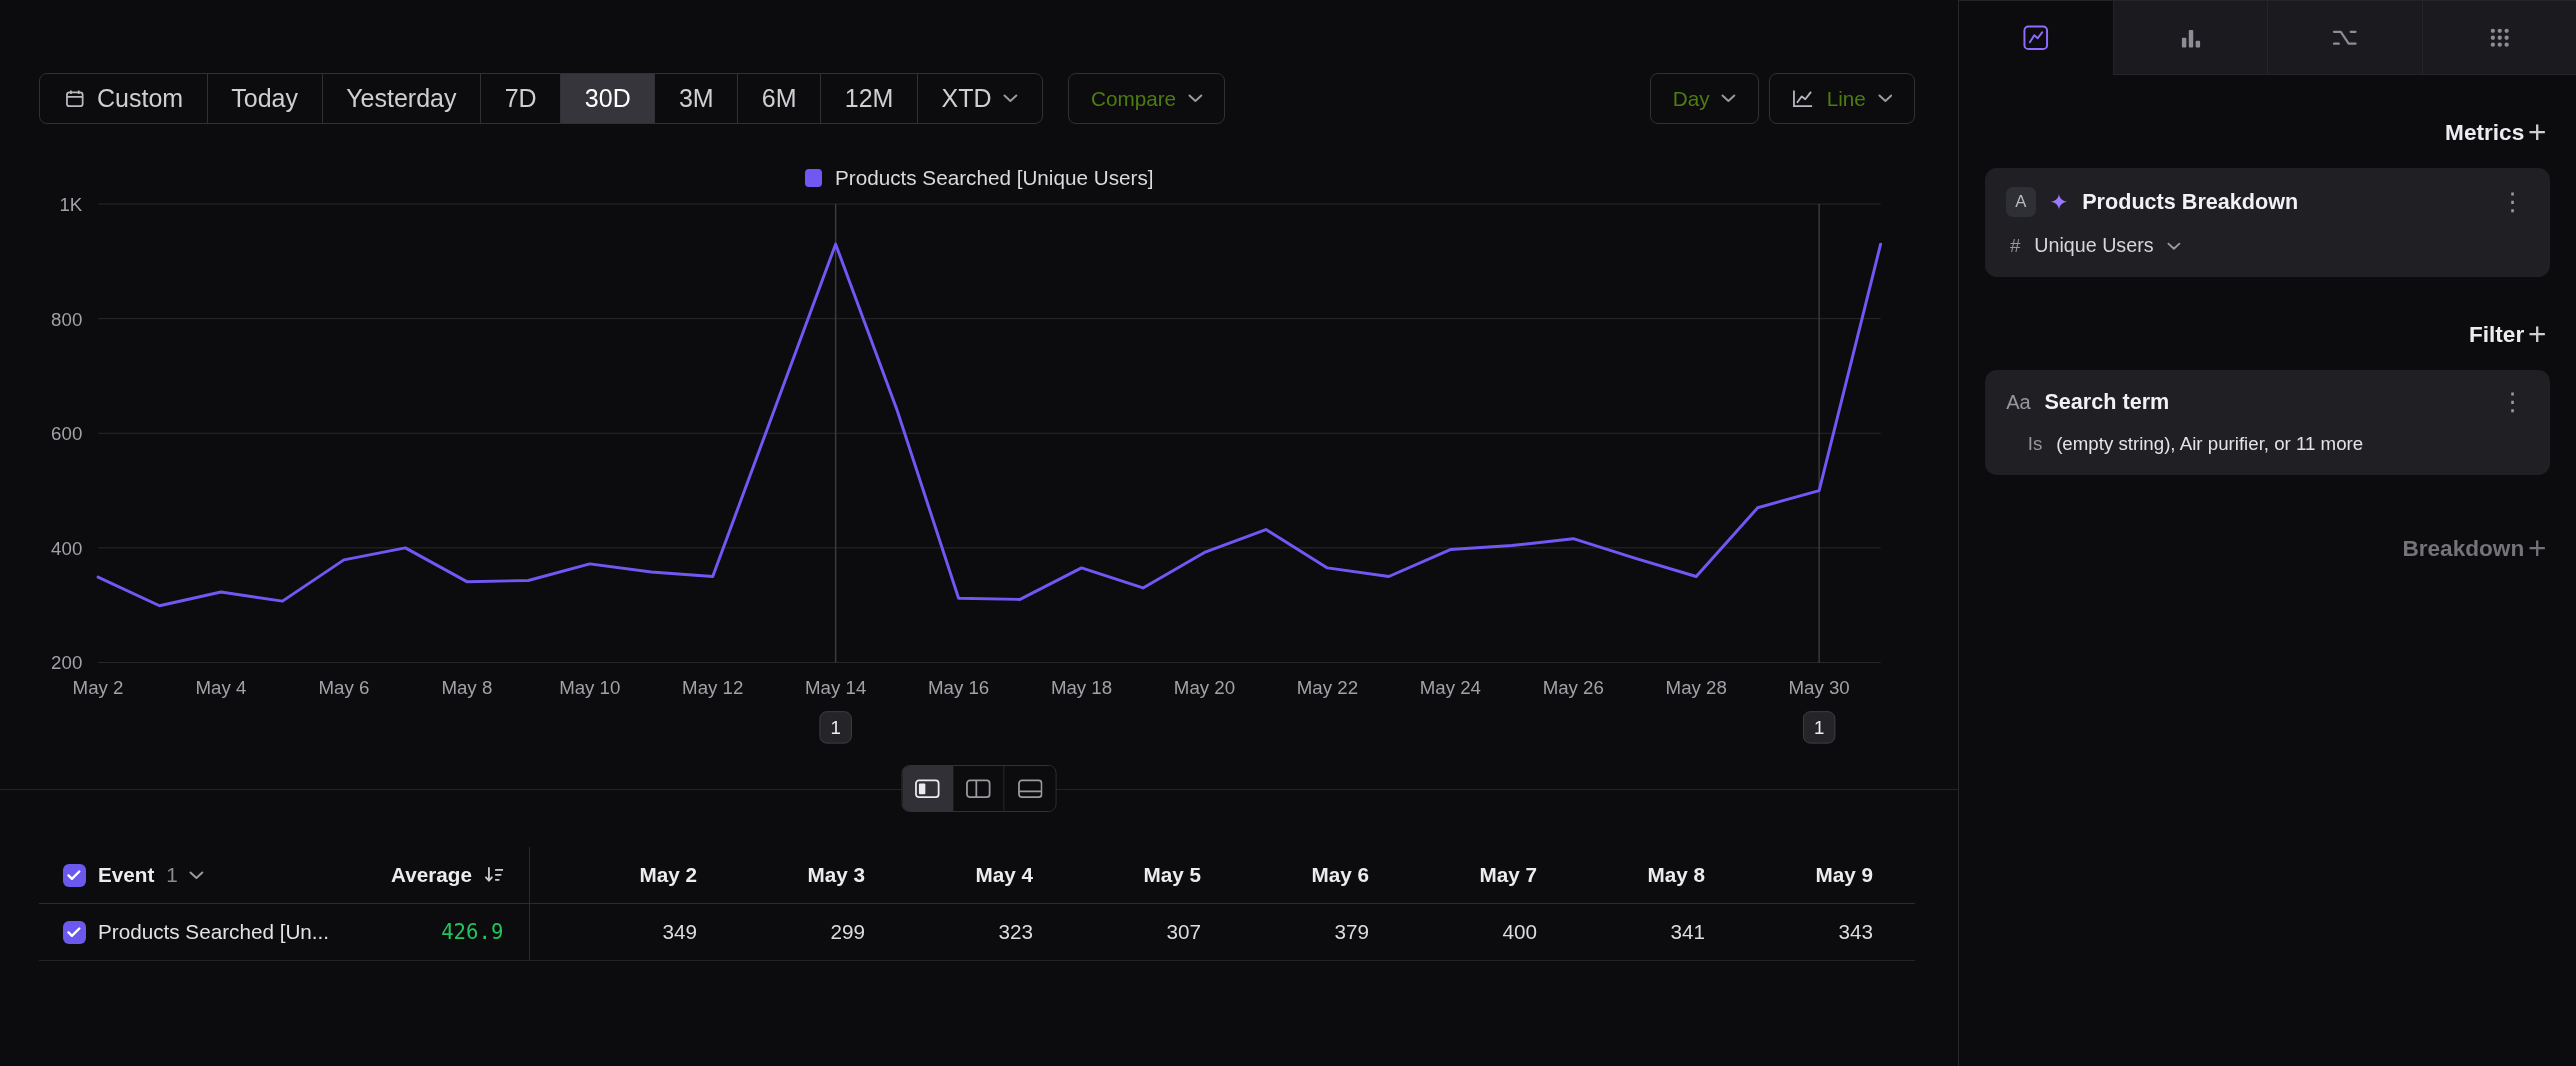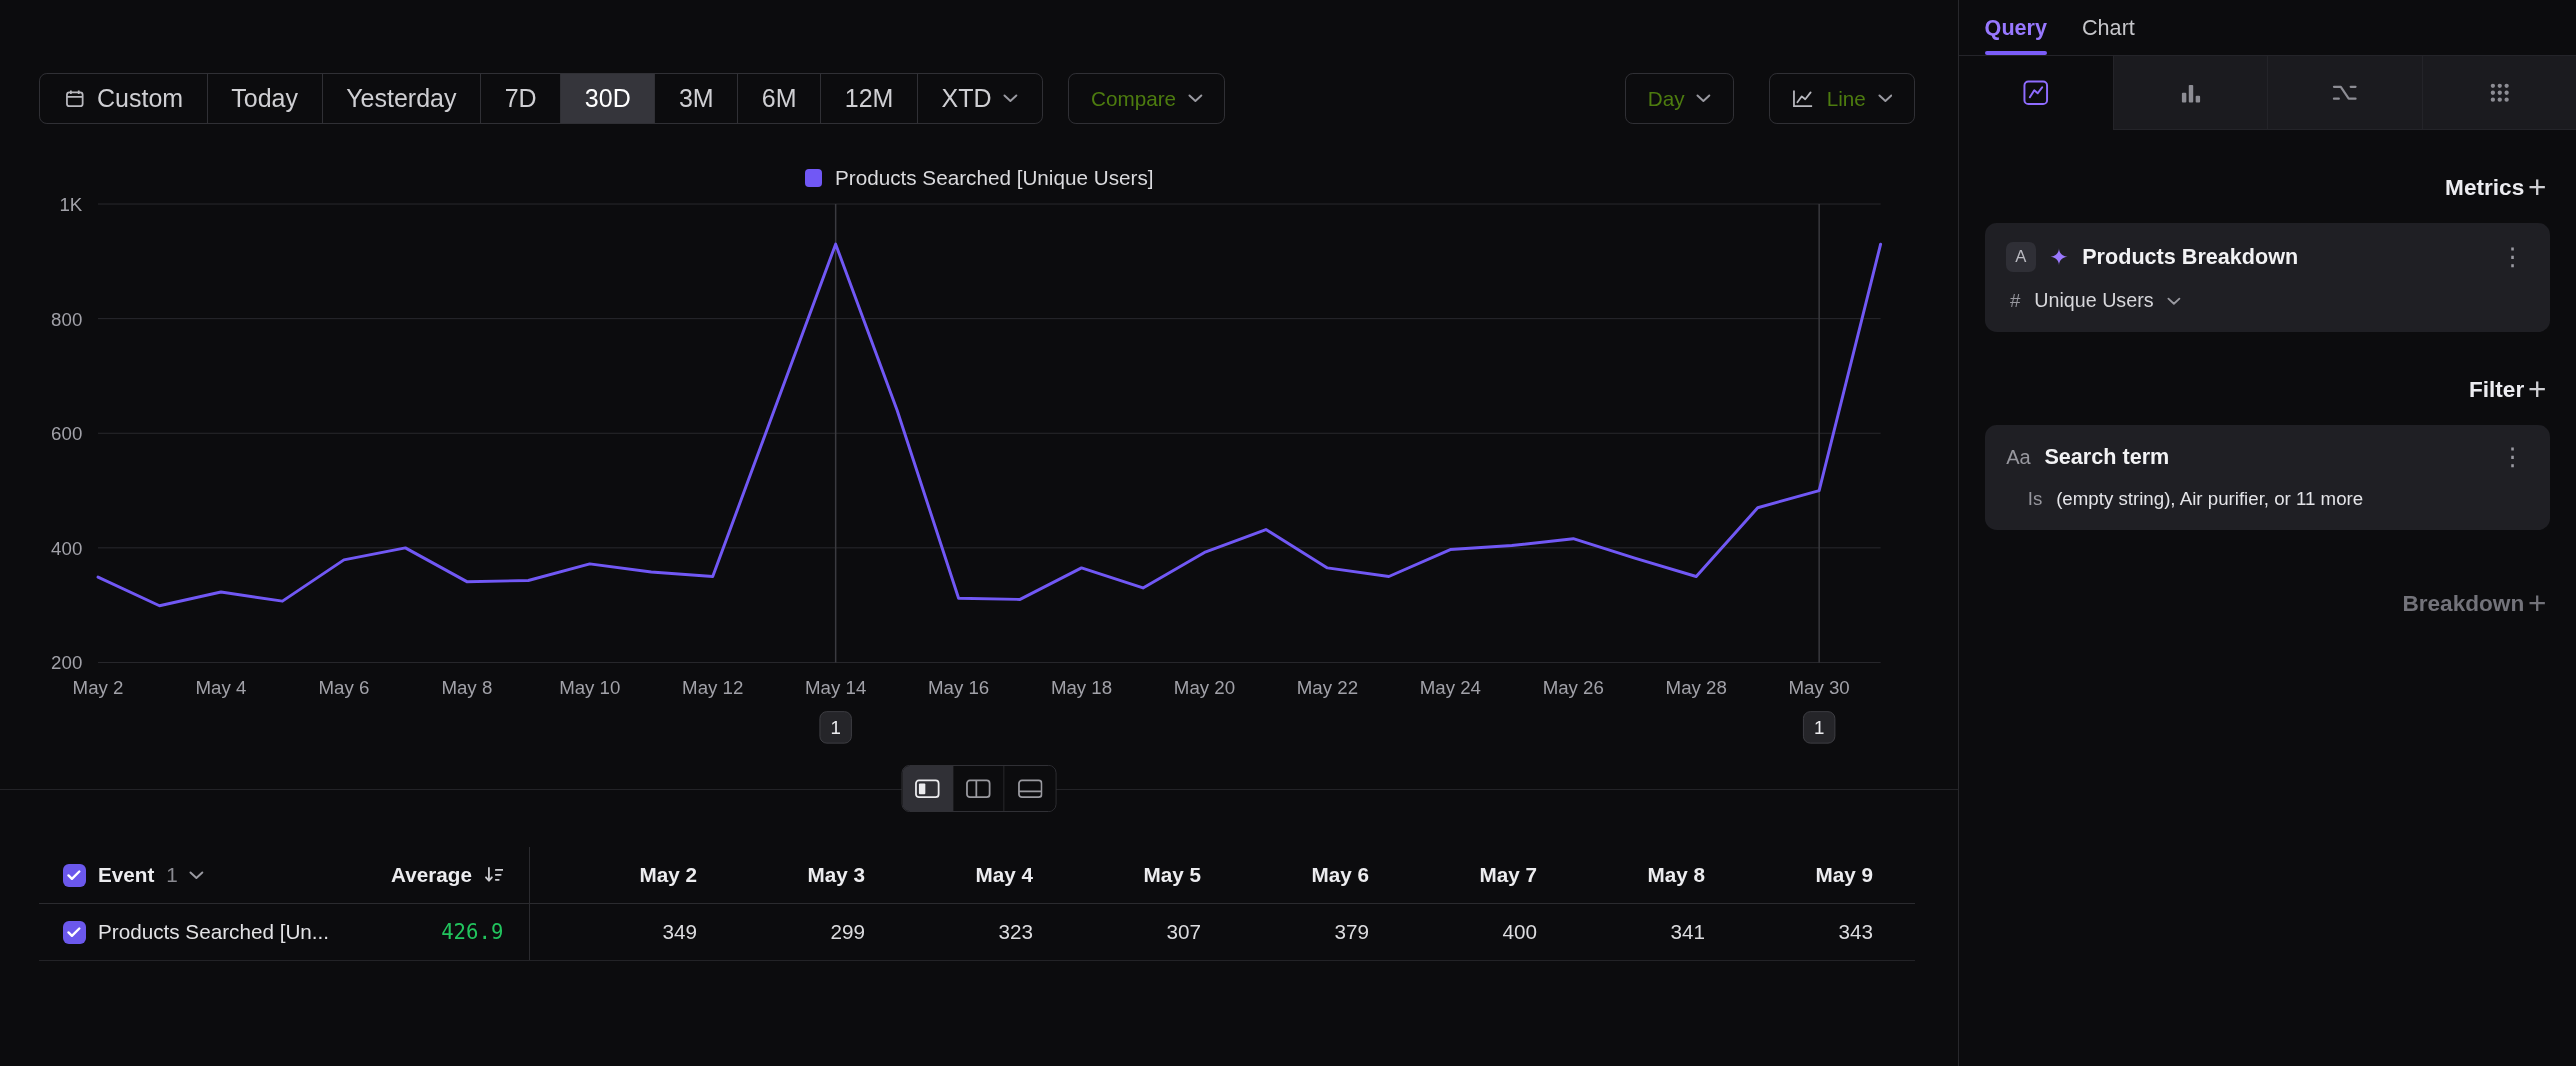--- a/index.html
+++ b/index.html
@@ -10,21 +10,21 @@
 
   
   .toolbar{display:flex;align-items:center;margin:73px 43px 0 39px;}
   .range-group{display:flex;border:1px solid #303035;border-radius:7.9px;overflow:hidden;height:51px;}
   .range-btn{display:flex;align-items:center;gap:11.8px;padding:0 23.6px;background:transparent;border:none;border-right:1px solid #303035;color:#cfcfd3;font-size:25px;}
   .range-btn:last-child{border-right:none;}
   .range-btn.active{background:#35353b;color:#ffffff;}
   .pill-btn{display:flex;align-items:center;gap:11.8px;height:51px;padding:0 21.6px;background:transparent;border:1px solid #303035;border-radius:7.9px;color:#4d7c0f;font-size:20.7px;}
   .compare{margin-left:25.6px;}
   .toolbar-spacer{flex:1;}
-  .toolbar-right{display:flex;gap:35px;}
+  .toolbar-right{display:flex;gap:10px;}
   .chev{flex:none;color:#9a9aa1;}
   .ic{flex:none;color:#b9b9bf;}
 
   
   .legend{display:flex;justify-content:center;align-items:center;gap:12.8px;margin-top:41px;font-size:20.7px;color:#dadadd;height:25.6px;cursor:pointer;}
   .legend-swatch{width:17.7px;height:17.7px;border-radius:3.9px;background:#7158f5;}
   #chart-svg{display:block;margin-left:39px;margin-top:3.9px;}
 
   
   .toggle-strip{position:relative;height:49px;margin-top:2px;}
@@ -261,24 +261,20 @@
         <div class="cell date">307</div>
         <div class="cell date">379</div>
         <div class="cell date">400</div>
         <div class="cell date">341</div>
         <div class="cell date">343</div>
       </div>
     </div>
   </div>
 
   <aside class="sidebar">
-    <div class="sb-tabs">
-      <div class="sb-tab active">Query</div>
-      <div class="sb-tab">Chart</div>
-    </div>
 
     <div class="icon-tabs">
       <div class="icon-tab active">
         <svg width="29.5" height="29.5" viewBox="0 0 30 30">
             <rect x="3.5" y="3.5" width="23" height="23" rx="4" fill="none" stroke="currentColor" stroke-width="2"></rect>
             <path d="M9 19.5 L13.5 12.5 L17 15.5 L21.5 9.5" fill="none" stroke="currentColor" stroke-width="2" stroke-linecap="round" stroke-linejoin="round"></path>
           </svg>
       </div>
       <div class="icon-tab">
         <svg width="29.5" height="29.5" viewBox="0 0 30 30">

